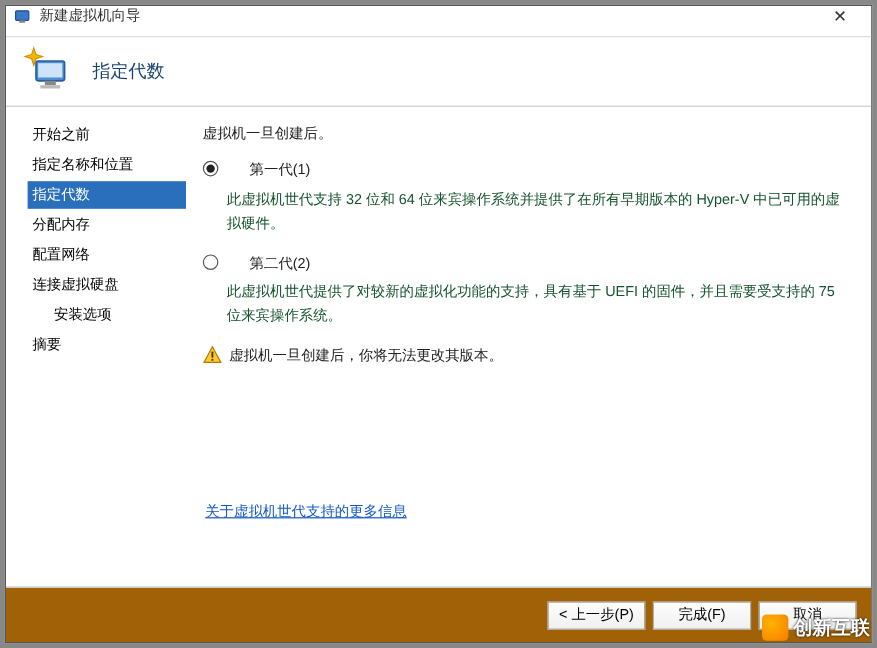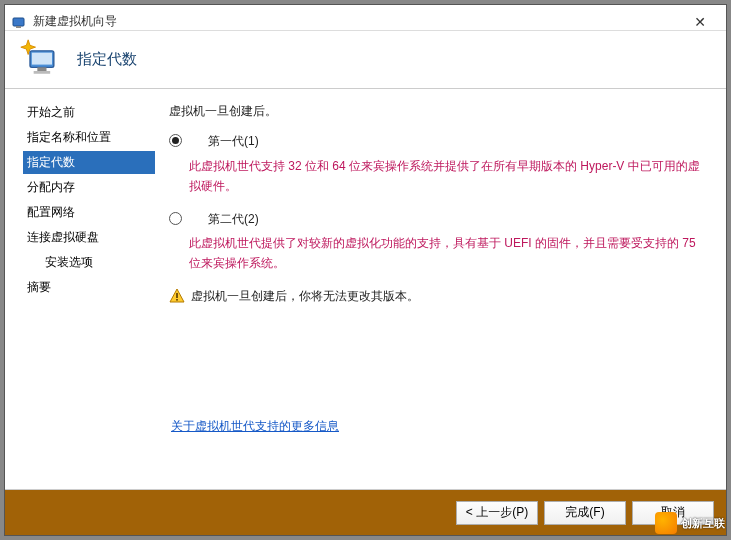--- a/index.html
+++ b/index.html
@@ -18,21 +18,21 @@
     left: 4px; top: 4px;
     width: 723px; height: 532px;
     background: #fff;
     border: 1px solid #555;
     display: flex;
     flex-direction: column;
   }
   .titlebar {
     height: 26px;
     display: flex;
-    align-items: flex-end;
+    align-items: flex-start;
     padding: 0 6px;
     border-bottom: 1px solid #ddd;
   }
   .titlebar .app-icon {
     width: 16px; height: 16px;
     margin-right: 6px;
     display: inline-block;
   }
   .titlebar .title {
     flex: 1;
@@ -110,21 +110,21 @@
     position: absolute;
     left: 2px; top: 2px;
     width: 7px; height: 7px;
     border-radius: 50%;
     background: #222;
   }
   .opt .opt-label { }
   .opt-desc {
     padding-left: 20px;
     margin-bottom: 12px;
-    color: #be185d;
+    color: #14532d;
   }
   .warn-row {
     display: flex;
     align-items: flex-start;
     padding-left: 0;
     margin-top: 2px;
   }
   .warn-icon {
     width: 16px; height: 16px;
     margin-right: 6px;
@@ -163,21 +163,21 @@
   .btn.primary {
     border: 1px solid #2a6fbb;
     box-shadow: 0 0 0 1px rgba(42,111,187,0.25) inset;
   }
   .watermark {
     position: absolute;
     right: 6px; bottom: 6px;
     display: flex;
     align-items: center;
     gap: 4px;
-    font-size: 11px;
+    font-size: 16px;
     color: #fff;
     pointer-events: none;
     font-family: Liberation Mono, monospace;
   }
   .watermark .logo {
     width: 22px; height: 22px;
     background: radial-gradient(circle at 35% 35%, #ffb300, #f57c00);
     border-radius: 4px;
   }
   .watermark .wm-text {

